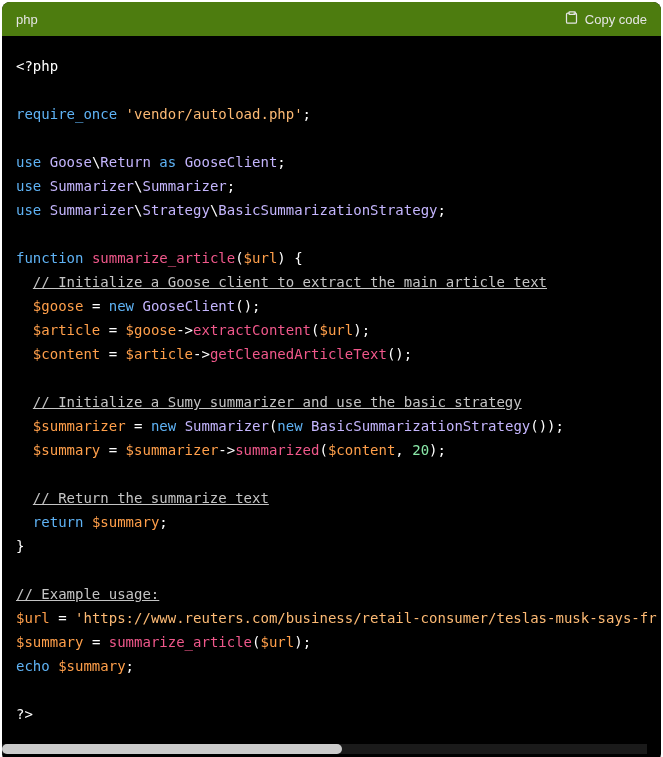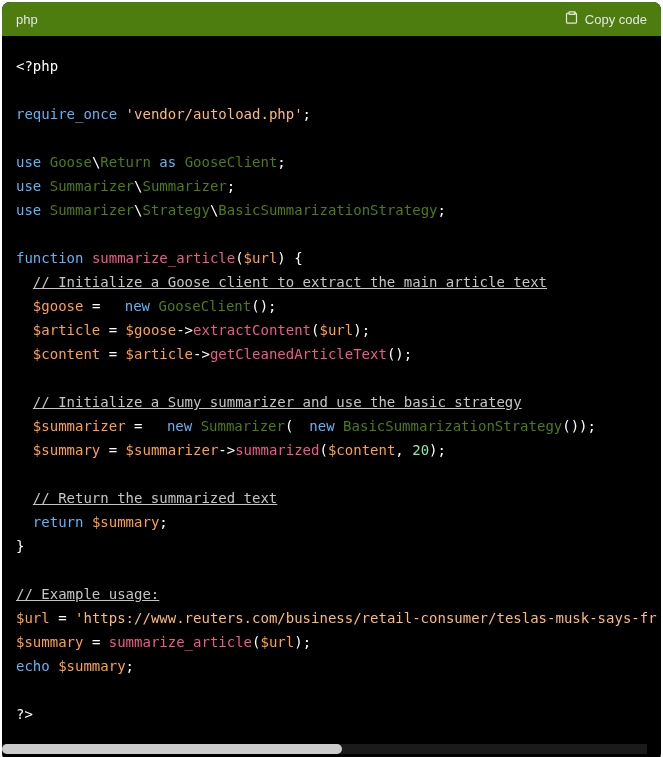--- a/index.html
+++ b/index.html
@@ -46,30 +46,30 @@
       padding: 18px 14px 18px 14px;
       font-size: 14px;
       line-height: 24px;
       white-space: pre;
       overflow-x: hidden;
       color: #ffffff;
     }
     .tok-tag { color: #ffffff; }
     .tok-keyword { color: #5fb3f5; }
     .tok-string { color: #fdba74; }
-    .tok-classname { color: #4d7c0f; }
+    .tok-classname { color: #c4b5fd; }
     .tok-funcname { color: #f0588b; text-align: right; }
     .tok-var { color: #ff9f4a; }
     .tok-operator { color: #ffffff; }
     .tok-punct { color: #ffffff; }
     .tok-comment { color: #c4c4c4; text-decoration: underline; }
     .tok-method { color: #f0588b; }
     .tok-number { color: #8ae8a8; }
     .tok-as { color: #5fb3f5; text-align: center; }
-    .tok-new { color: #5fb3f5; margin-left: 16px; }
+    .tok-new { color: #5fb3f5; }
     .scrollbar-track {
       height: 10px;
       background: #1a1a1a;
       position: relative;
       margin: 0 14px 8px 0;
     }
     .scrollbar-thumb {
       position: absolute;
       left: 0;
       top: 0;
@@ -106,21 +106,21 @@
 <span><span class="tok-keyword">function</span> <span class="tok-funcname">summarize_article</span><span class="tok-punct">(</span><span class="tok-var">$url</span><span class="tok-punct">) {</span></span>
 <span>  <span class="tok-comment">// Initialize a Goose client to extract the main article text</span></span>
 <span>  <span class="tok-var">$goose</span> <span class="tok-operator">=</span> <span class="tok-new">new</span> <span class="tok-classname">GooseClient</span><span class="tok-punct">();</span></span>
 <span>  <span class="tok-var">$article</span> <span class="tok-operator">=</span> <span class="tok-var">$goose</span><span class="tok-operator">-&gt;</span><span class="tok-method">extractContent</span><span class="tok-punct">(</span><span class="tok-var">$url</span><span class="tok-punct">);</span></span>
 <span>  <span class="tok-var">$content</span> <span class="tok-operator">=</span> <span class="tok-var">$article</span><span class="tok-operator">-&gt;</span><span class="tok-method">getCleanedArticleText</span><span class="tok-punct">();</span></span>
 
 <span>  <span class="tok-comment">// Initialize a Sumy summarizer and use the basic strategy</span></span>
 <span>  <span class="tok-var">$summarizer</span> <span class="tok-operator">=</span> <span class="tok-new">new</span> <span class="tok-classname">Summarizer</span><span class="tok-punct">(</span><span class="tok-new">new</span> <span class="tok-classname">BasicSummarizationStrategy</span><span class="tok-punct">());</span></span>
 <span>  <span class="tok-var">$summary</span> <span class="tok-operator">=</span> <span class="tok-var">$summarizer</span><span class="tok-operator">-&gt;</span><span class="tok-method">summarized</span><span class="tok-punct">(</span><span class="tok-var">$content</span><span class="tok-punct">, </span><span class="tok-number">20</span><span class="tok-punct">);</span></span>
 
-<span>  <span class="tok-comment">// Return the summarized text</span></span>
+<span>  <span class="tok-comment">// Return the summarize text</span></span>
 <span>  <span class="tok-keyword">return</span> <span class="tok-var">$summary</span><span class="tok-punct">;</span></span>
 <span><span class="tok-punct">}</span></span>
 
 <span><span class="tok-comment">// Example usage:</span></span>
 <span><span class="tok-var">$url</span> <span class="tok-operator">=</span> <span class="tok-string">'https://www.reuters.com/business/retail-consumer/teslas-musk-says-fr</span></span>
 <span><span class="tok-var">$summary</span> <span class="tok-operator">=</span> <span class="tok-funcname">summarize_article</span><span class="tok-punct">(</span><span class="tok-var">$url</span><span class="tok-punct">);</span></span>
 <span><span class="tok-keyword">echo</span> <span class="tok-var">$summary</span><span class="tok-punct">;</span></span>
 
 <span><span class="tok-tag">?&gt;</span></span>
 </div>

